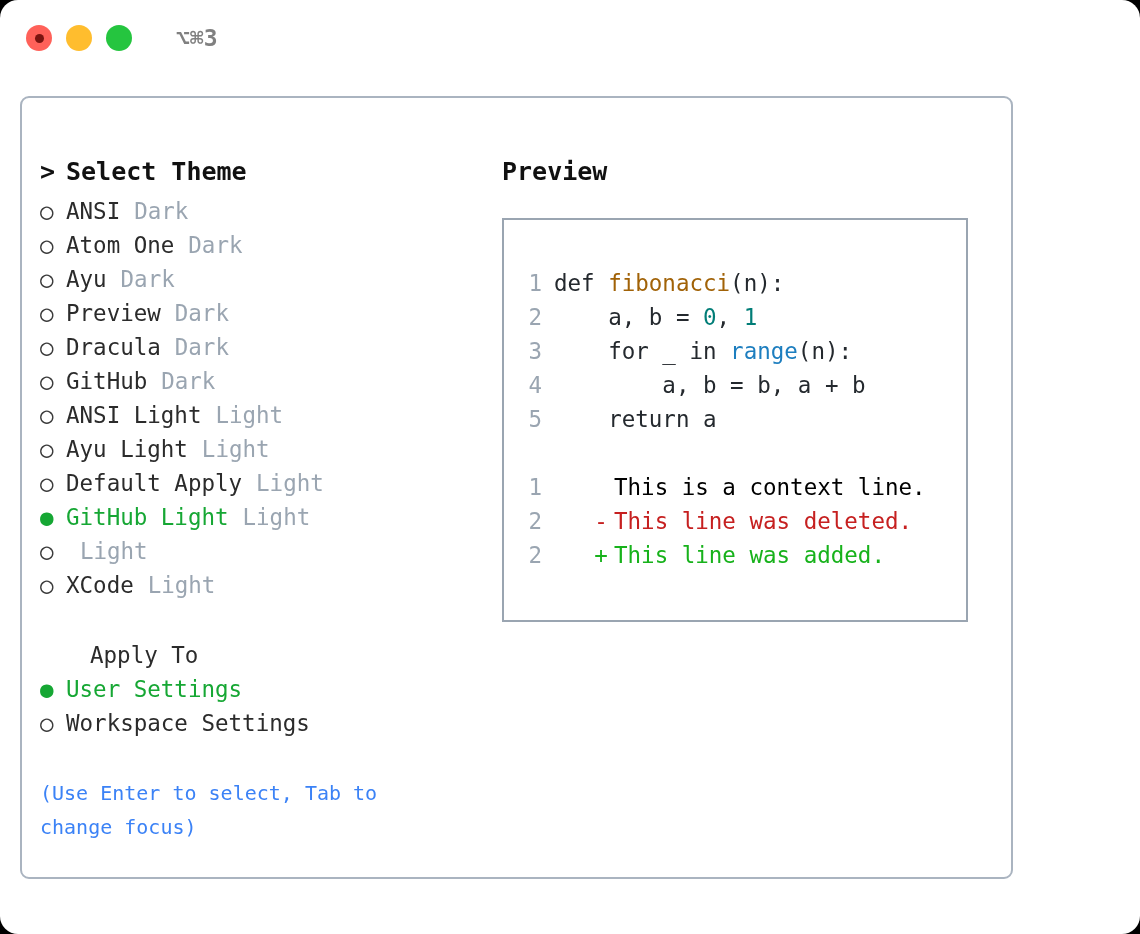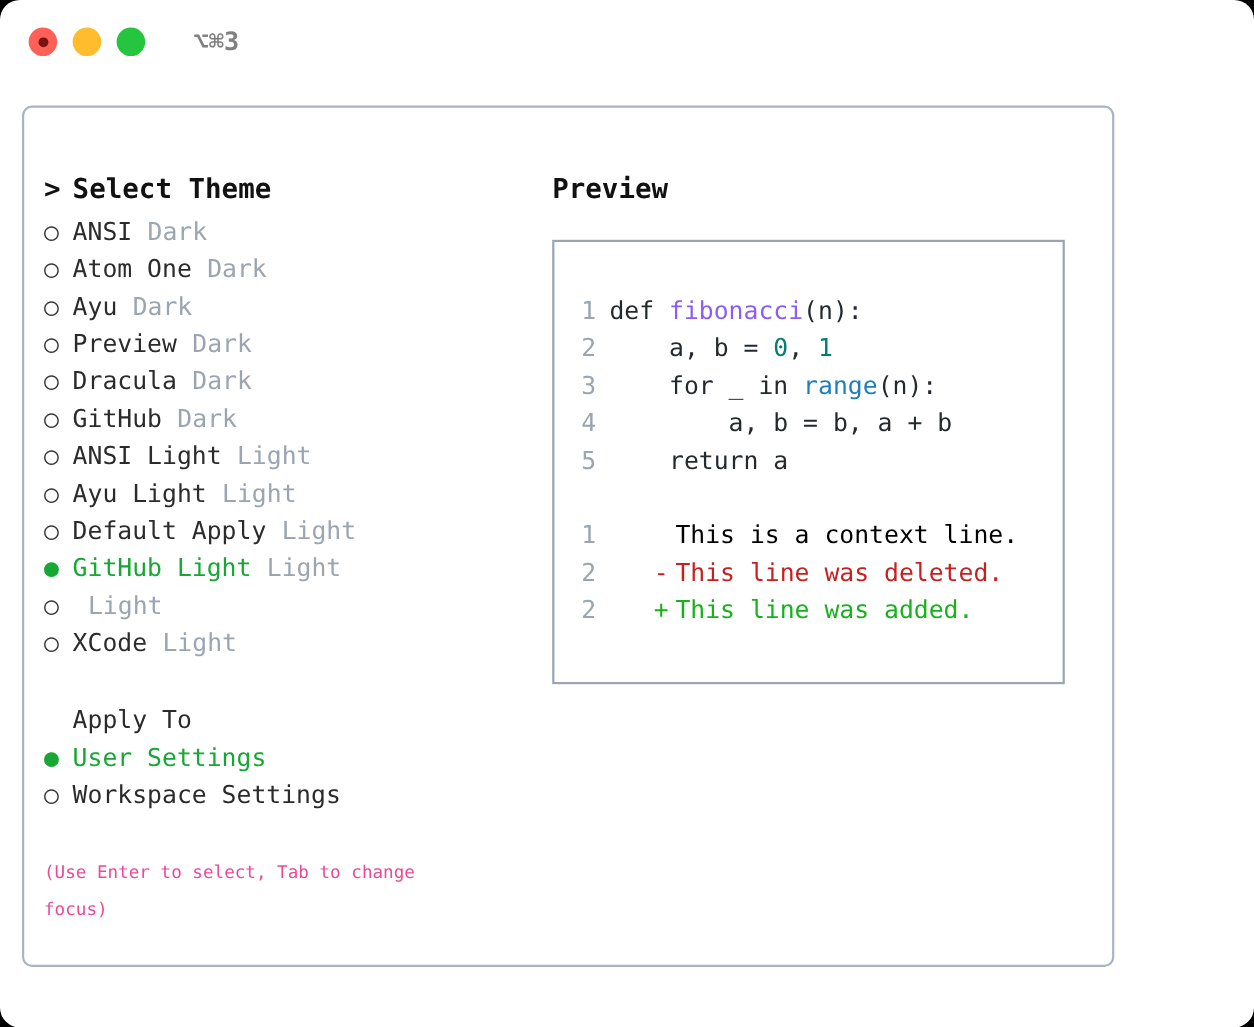--- a/index.html
+++ b/index.html
@@ -128,28 +128,29 @@
 
   .section-gap { height: 36px; }
 
   #apply-heading {
     display: flex;
     align-items: baseline;
     height: 34px;
     font-size: 22.5px;
     line-height: 34px;
     color: #2b2b2b;
+    gap: 24px;
   }
   #apply-heading .marker { color: transparent; }
 
   #hint {
     margin-top: 36px;
-    font-size: 16px;
+    font-size: 20px;
     line-height: 34px;
-    color: #ec4899;
+    color: #3b82f6;
     width: 404px;
     white-space: pre-wrap;
     word-break: normal;
   }
 
   
   #right-col {
     position: absolute;
     left: 480px;
     top: 54px;
@@ -181,21 +182,21 @@
   .cline { display: flex; align-items: baseline; height: 34px; }
   .lno {
     flex: 0 0 28px;
     width: 28px;
     text-align: right;
     color: #9aa5b1;
   }
   .ctext { margin-left: 12px; color: #24292e; white-space: pre; }
   .blank-line { height: 34px; }
 
-  .tok-fn   { color: #8b5cf6; }
+  .tok-fn   { color: #a16207; }
   .tok-num  { color: #017d77; }
   .tok-call { color: #1d7ebf; }
 
   .dmark {
     flex: 0 0 26px;
     width: 26px;
     margin-left: 46px;
     text-align: center;
   }
   .dtext { margin-left: 0px; white-space: pre; }

